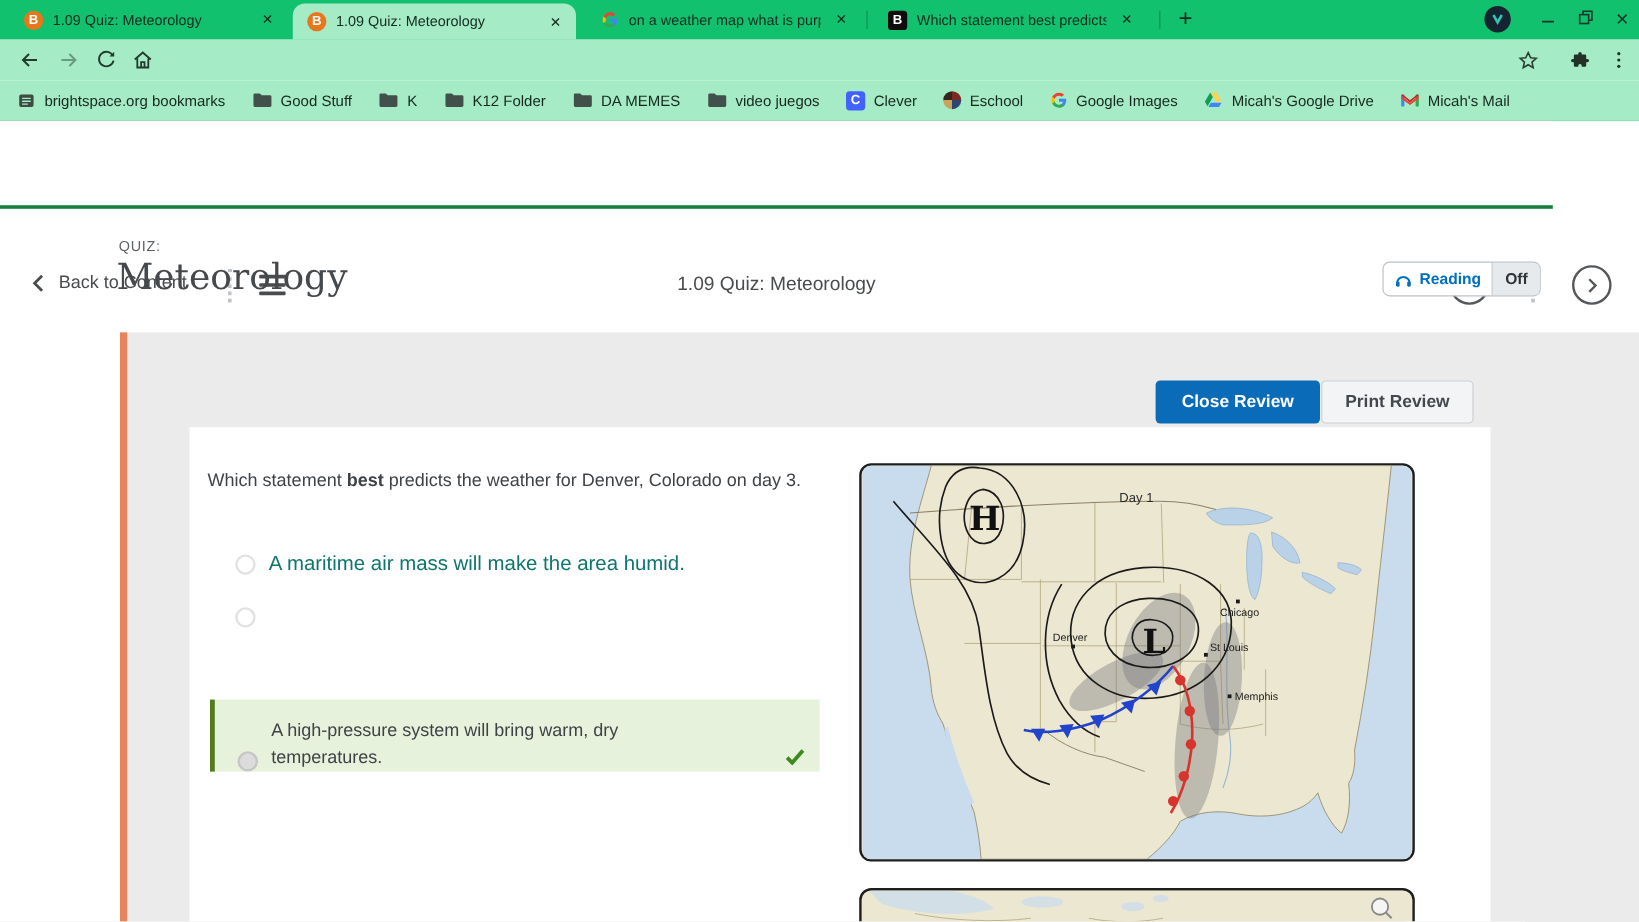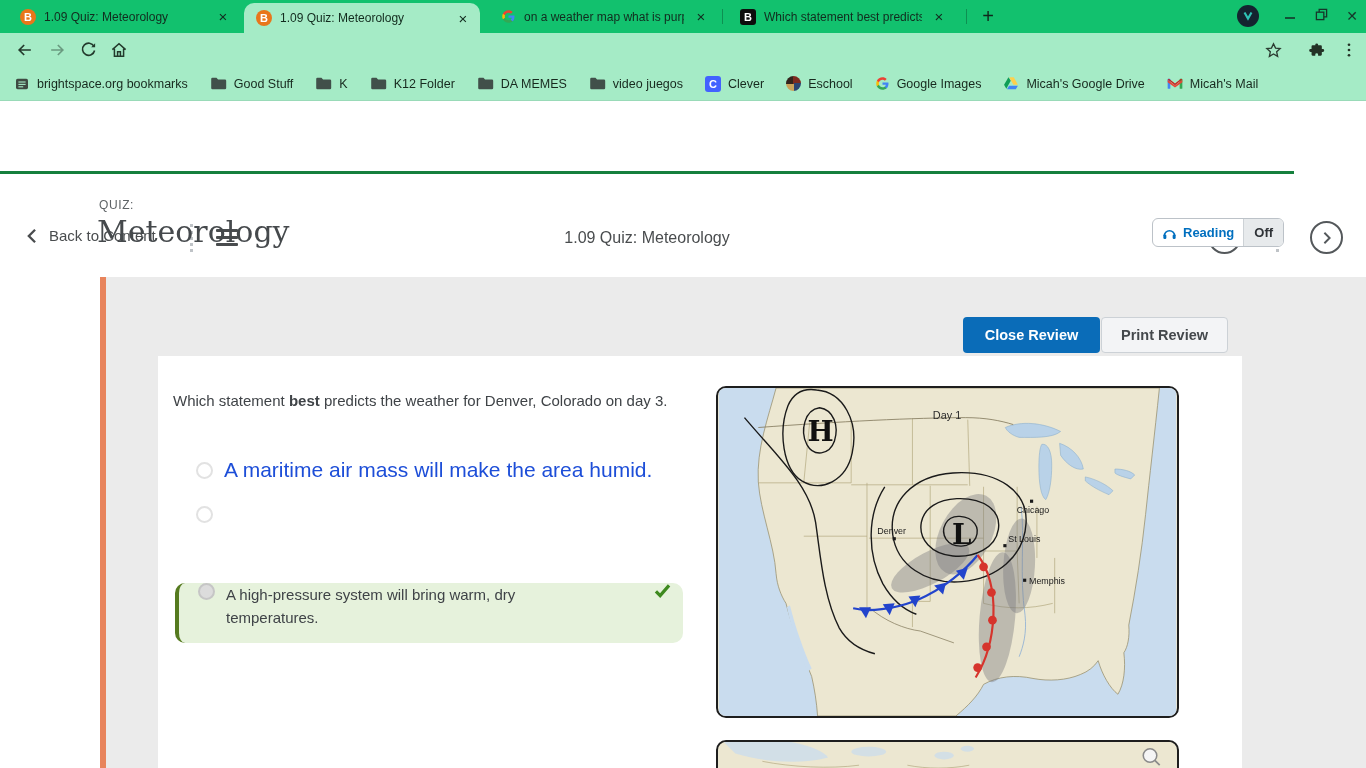--- a/index.html
+++ b/index.html
@@ -60,23 +60,23 @@
   .btn{position:absolute;top:40px;height:36px;border-radius:4px;font-size:14.5px;font-weight:600;
        display:flex;align-items:center;justify-content:center;box-sizing:border-box;}
   .btn-close{left:863px;width:137px;background:#0a6cb8;color:#fff;}
   .btn-print{left:1001px;width:127px;background:#f3f4f6;border:1px solid #ccd1d6;color:#44484c;}
 
   .card{position:absolute;left:45px;top:79px;width:1084px;height:412px;background:#fff;overflow:hidden;margin-left:13px;}
   .question{position:absolute;left:15px;top:33px;width:508px;font-size:15px;line-height:23px;color:#3f4347;}
   .optrow{position:absolute;left:15px;width:510px;height:32px;display:flex;align-items:center;}
   .radio{width:13px;height:13px;border-radius:50%;border:2px solid #e2e2e2;background:#fff;margin-left:23px;flex:0 0 auto;}
   .radio.sel{border-color:#c6c6c6;background:#dcdcdc;}
-  .optrow .otext{font-size:21px;color:#1d4ed8;margin-left:11px;}
+  .optrow .otext{font-size:17px;color:#0f766e;margin-left:11px;}
   .correctbox{position:absolute;left:17px;top:227px;width:508px;height:60px;background:#e6f2dc;border-left:4px solid #557a1f;
-              box-sizing:border-box;display:flex;align-items:flex-start;border-radius:10px;}
+              box-sizing:border-box;display:flex;align-items:flex-end;}
   .correctbox .otext{font-size:15px;line-height:23px;color:#3f4347;margin-left:11px;width:330px;}
   .checkwrap{margin-left:auto;margin-right:12px;}
 
   .mapframe{position:absolute;left:558px;width:463px;border:2px solid #1e1e1e;box-sizing:border-box;overflow:hidden;background:#ece7d1;}
   .map1{top:30px;height:332px;border-radius:10px;}
   .map2{top:384px;height:60px;border-radius:10px 10px 0 0;}
 </style>
 </head>
 <body>
 

